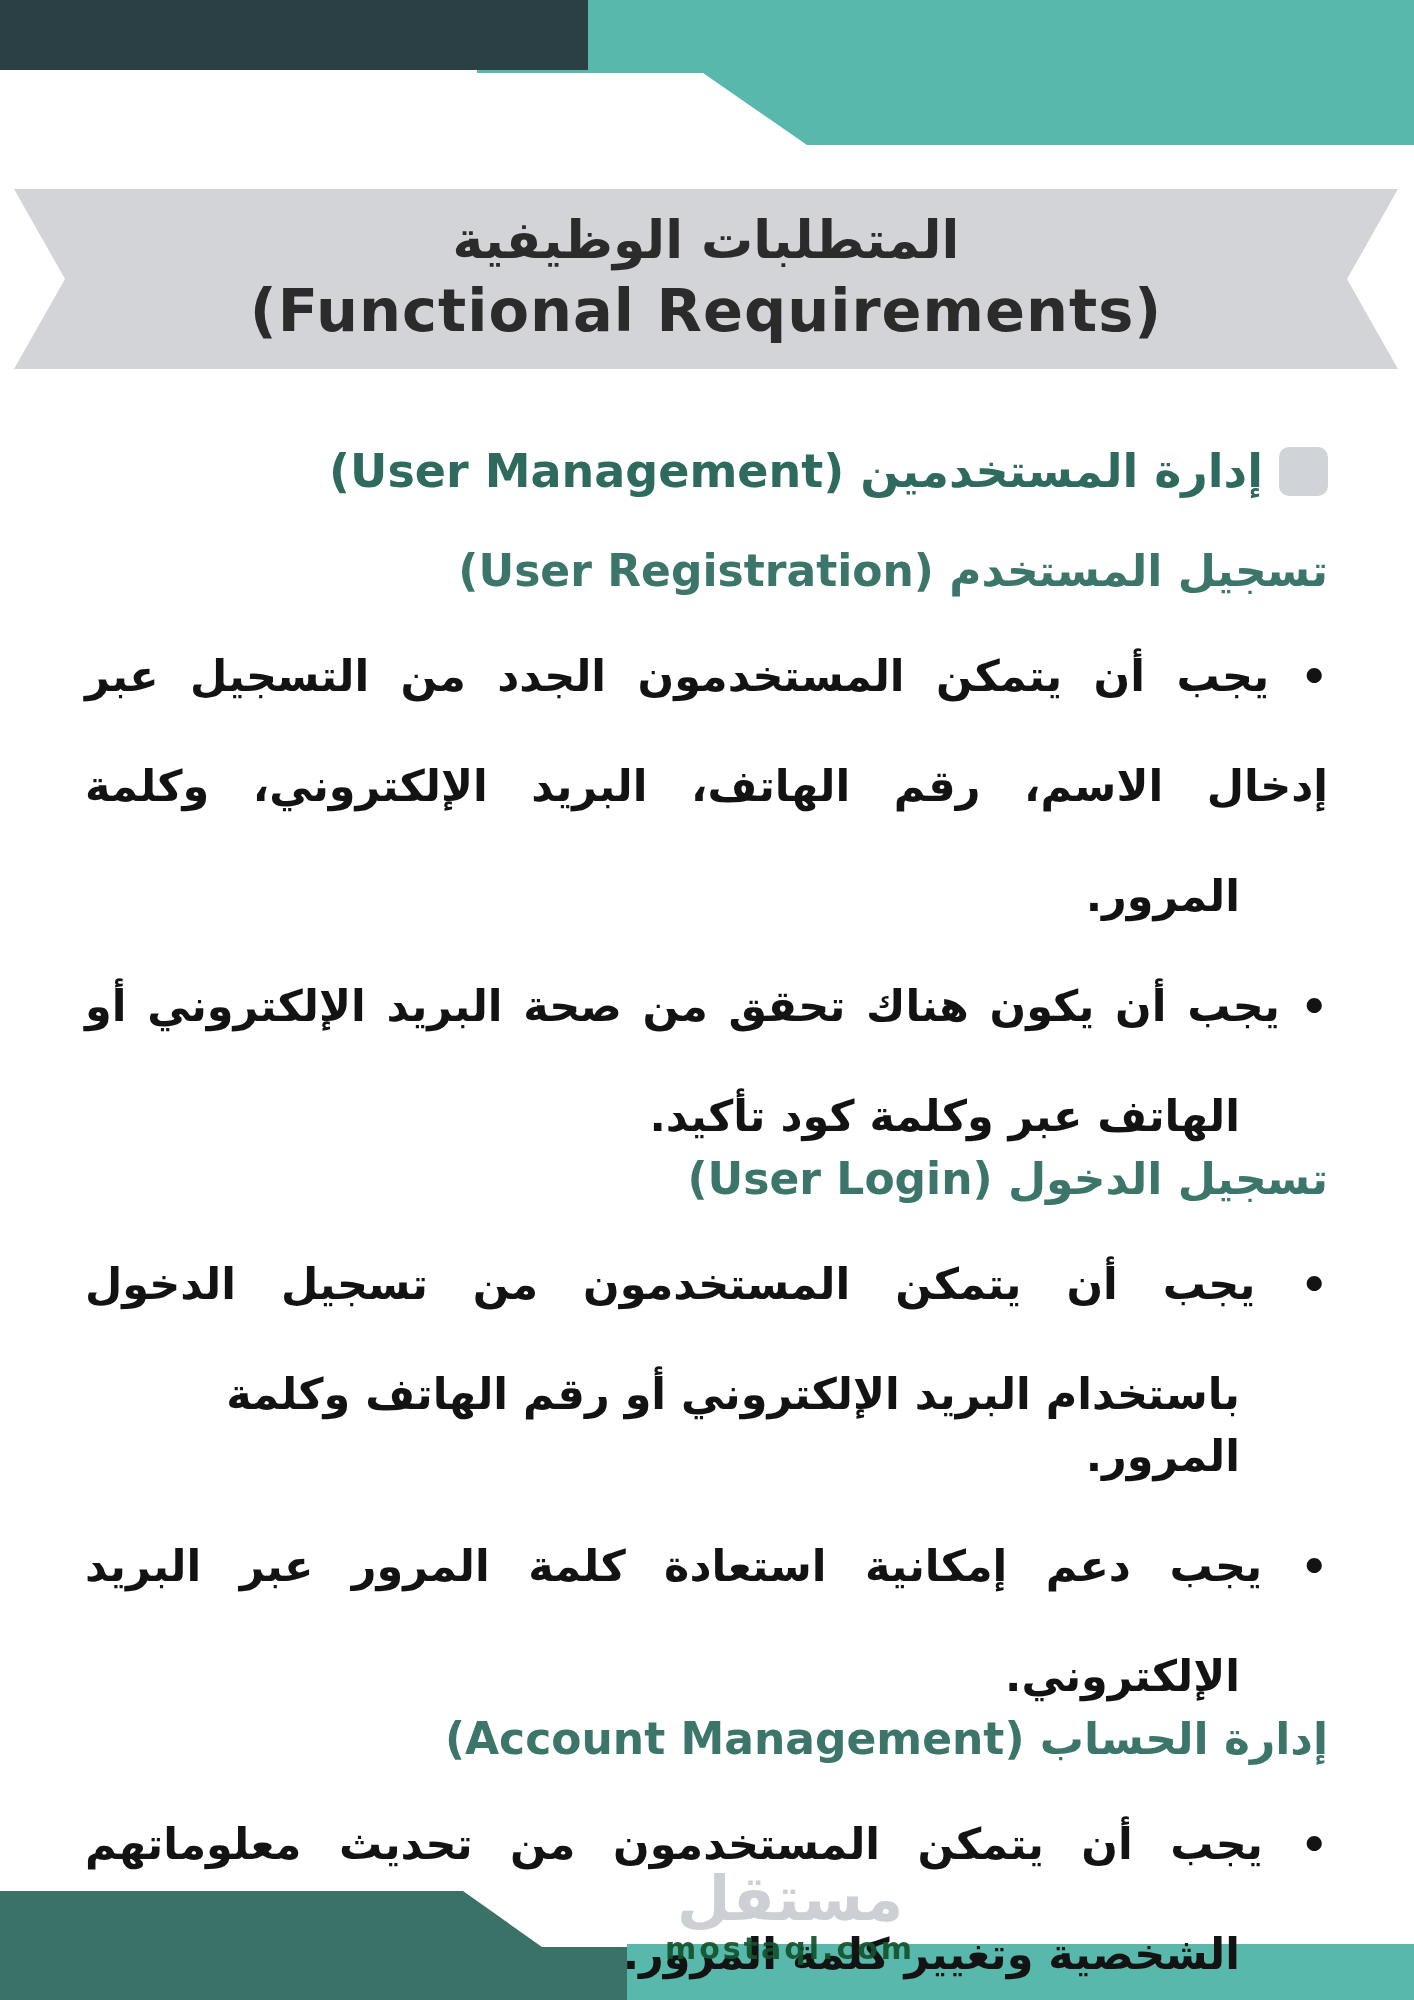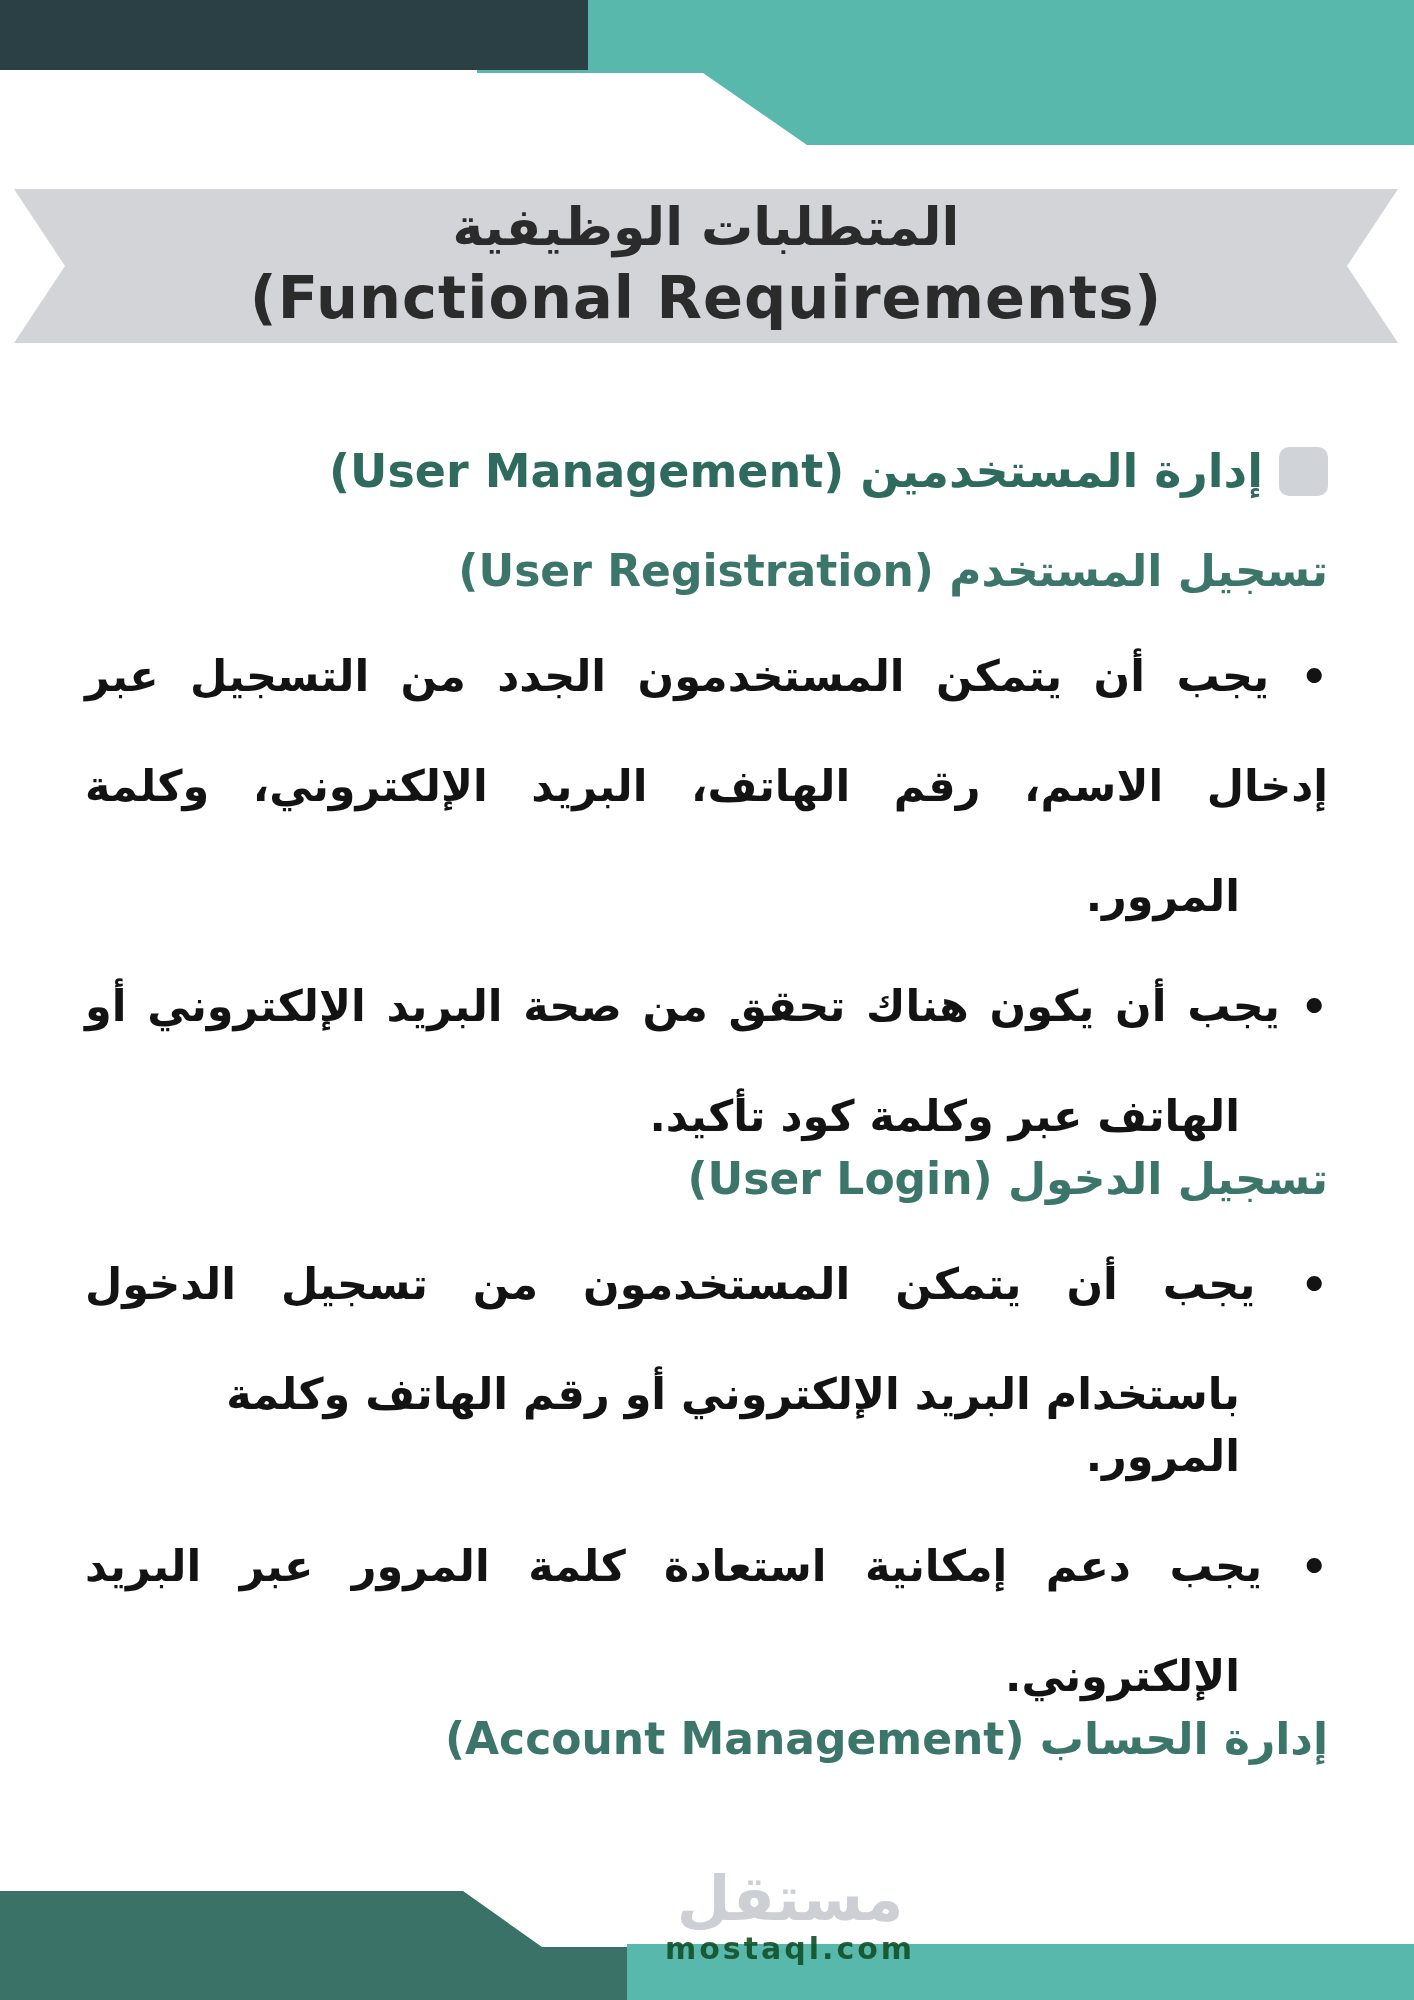--- a/index.html
+++ b/index.html
@@ -15,21 +15,21 @@
     position:absolute;left:0;top:0;width:588px;height:70px;
     background:#2b4044;z-index:1;
   }
   .teal-shape{
     position:absolute;left:477px;top:0;width:937px;height:145px;
     background:#58b8ac;z-index:1;
     clip-path:polygon(111px 0,937px 0,937px 145px,330px 145px,226px 73px,0 73px,0 70px,111px 70px);
   }
   
   .ribbon{
-    position:absolute;left:14px;top:189px;width:1384px;height:154px;
+    position:absolute;left:14px;top:189px;width:1384px;height:180px;
     background:#d2d4d8;z-index:2;
     clip-path:polygon(0 0,100% 0,calc(100% - 51px) 50%,100% 100%,0 100%,51px 50%);
     display:flex;flex-direction:column;align-items:center;justify-content:center;
   }
   .ribbon-title-ar{
     font-size:52px;font-weight:600;color:#2b2b2b;line-height:1.25;direction:rtl;
   }
   .ribbon-title-en{
     font-size:59px;font-weight:600;color:#2b2b2b;line-height:1.3;letter-spacing:1px;
   }
@@ -114,20 +114,24 @@
     <div class="bullet">
       <div class="bl jl"><span class="marker">•</span> <span>يجب أن يتمكن المستخدمون من تسجيل الدخول</span></div>
       <div class="bl rl">باستخدام البريد الإلكتروني أو رقم الهاتف وكلمة المرور.</div>
     </div>
     <div class="bullet">
       <div class="bl jl"><span class="marker">•</span> <span>يجب دعم إمكانية استعادة كلمة المرور عبر البريد</span></div>
       <div class="bl rl">الإلكتروني.</div>
     </div>
 
     <div class="sub">إدارة الحساب (Account Management)</div>
+    <div class="bullet">
+      <div class="bl jl"><span class="marker">•</span> <span>يجب أن يتمكن المستخدمون من تحديث معلوماتهم</span></div>
+      <div class="bl rl">الشخصية وتغيير كلمة المرور.</div>
+    </div>
 
   </div>
 
   <div class="watermark">
     <div class="wm-ar">مستقل</div>
     <div class="wm-domain">mostaql.com</div>
   </div>
 
   <div class="bottom-green"></div>
   <div class="bottom-teal"></div>

